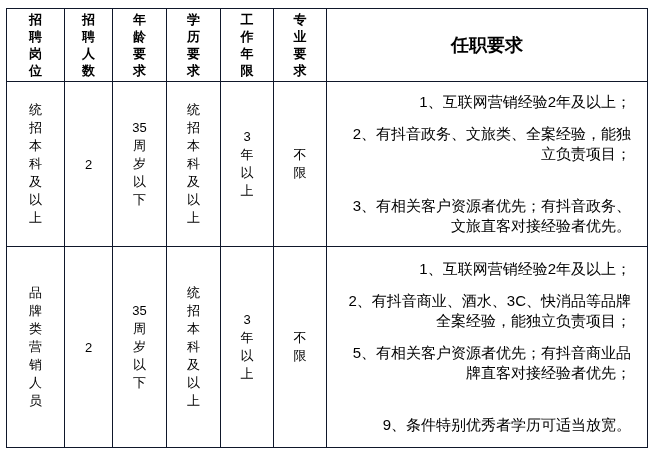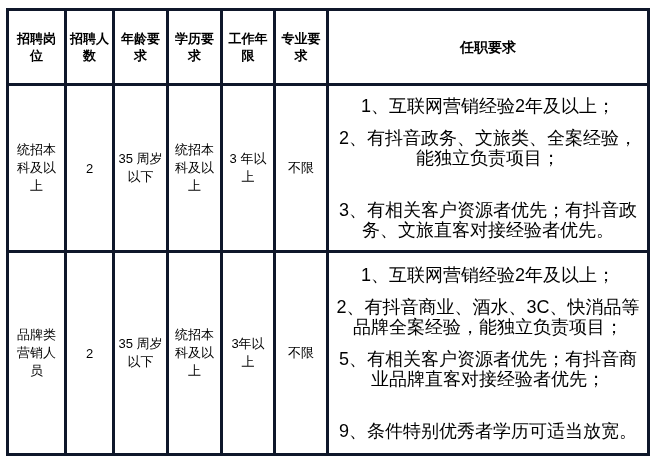--- a/index.html
+++ b/index.html
@@ -20,56 +20,56 @@
     box-sizing: border-box;
     padding: 8px 6px 6px 6px;
   }
   table.job-table {
     border-collapse: collapse;
     width: 641px;
     table-layout: fixed;
   }
   table.job-table th,
   table.job-table td {
-    border: 3px solid #0f172a;
+    border: 1px solid #0f172a;
     vertical-align: middle;
-    padding: 2px 3px;
+    padding: 2px 16px;
   }
   
   col.c0 { width: 58px; }
   col.c1 { width: 48px; }
   col.c2 { width: 54px; }
   col.c3 { width: 54px; }
   col.c4 { width: 53px; }
   col.c5 { width: 53px; }
   col.c6 { width: 321px; }
 
   thead th {
     text-align: center;
     font-weight: bold;
     font-size: 13px;
     line-height: 17px;
     height: 68px;
   }
   thead th.req-head {
-    font-size: 14px;
+    font-size: 18px;
   }
 
   td.cell-center {
     text-align: center;
     font-size: 13px;
     line-height: 18px;
   }
   td.cell-num {
     text-align: center;
     font-size: 13px;
   }
   td.requirements {
-    text-align: center;
-    font-size: 18px;
+    text-align: right;
+    font-size: 15px;
     line-height: 20px;
     padding: 6px 8px 6px 8px;
   }
   td.requirements p {
     margin: 0 0 12px 0;
   }
   td.requirements p:last-child {
     margin-bottom: 0;
     margin-top: 32px;
   }

